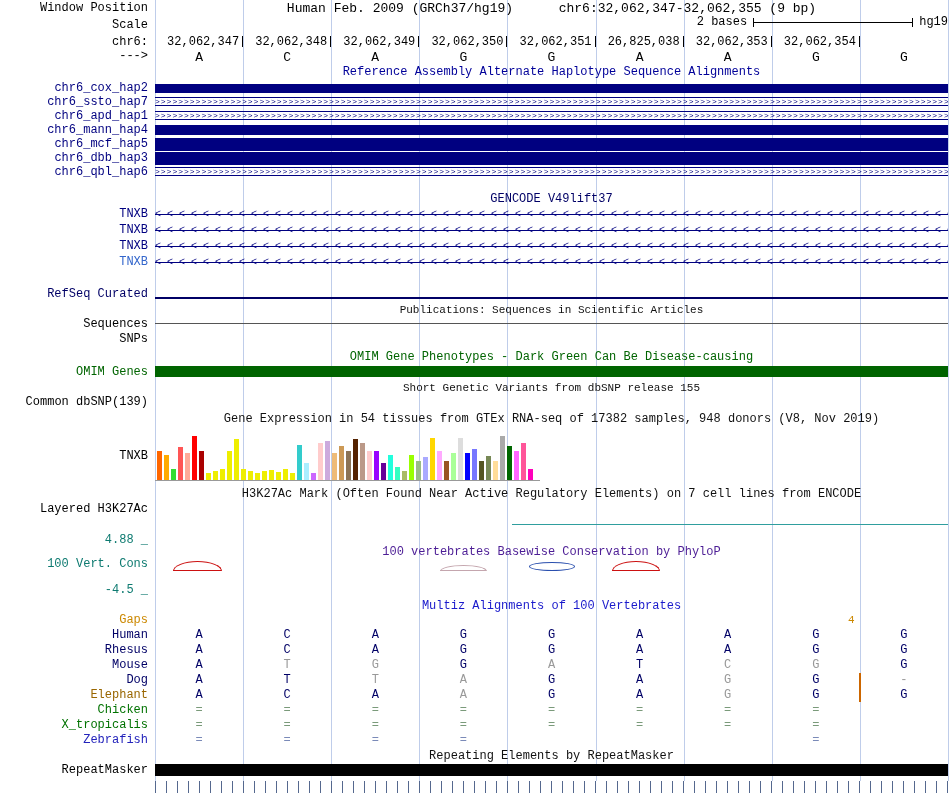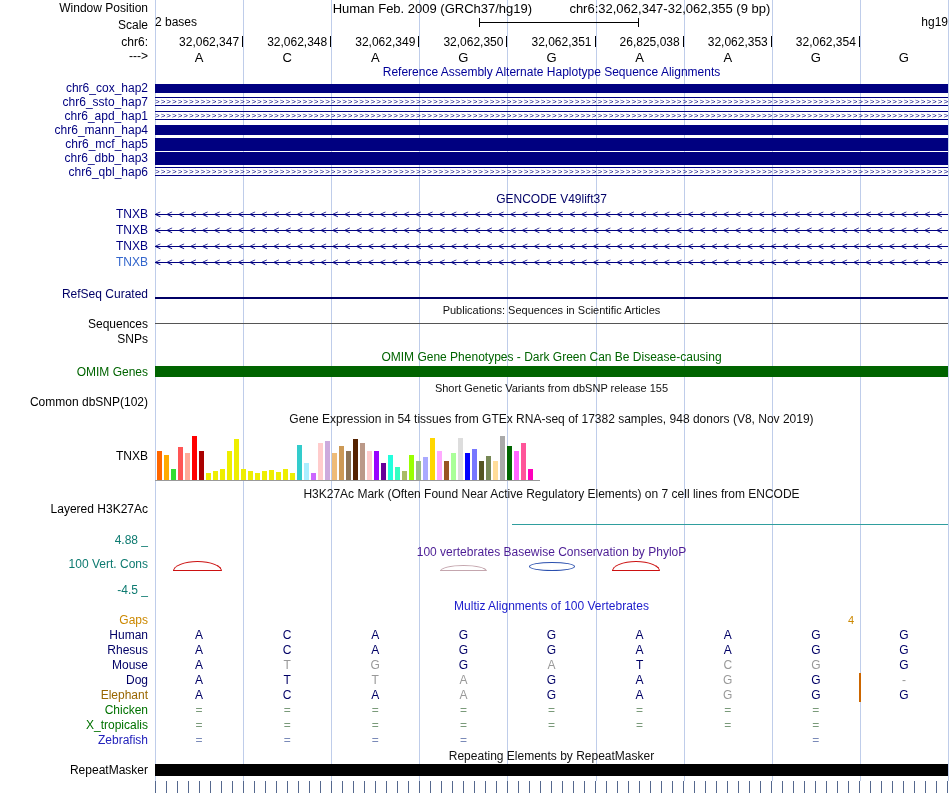--- a/index.html
+++ b/index.html
@@ -1,33 +1,33 @@
 <!DOCTYPE html>
 <html><head>
 <meta charset="utf-8">
 <style>
   *{box-sizing:border-box}
   body{margin:0;background:#fff}
   #page{position:relative;width:950px;height:794px;background:#fff;overflow:hidden;
-        font-family:Liberation Sans, sans-serif;color:#000}
+        font-family:Liberation Mono, monospace;color:#000}
   .vline{position:absolute;top:0;height:781px;width:1px;background:#bfcdea}
   .ll{position:absolute;left:0;width:151px;text-align:right;font-size:12px;line-height:13px;
       white-space:nowrap;padding-right:3px;color:#000}
   .ct{position:absolute;left:155px;width:793px;text-align:center;font-size:12px;line-height:13px;white-space:nowrap}
   .t11{font-size:11px}
   .bar{position:absolute;left:155px;width:793px}
   .rnum{position:absolute;top:35px;width:90px;text-align:right;font-size:12px;color:#000;white-space:nowrap}
   .rtick{position:absolute;top:36px;width:1px;height:11px;background:#000}
   .bcell{position:absolute;top:50px;text-align:center;font-size:13px;color:#000}
   .chev{position:absolute;left:155px;width:793px;height:9px;color:#000080;overflow:hidden;
         border-top:1px solid #000080;border-bottom:1px solid #000080;font-size:8px;line-height:7px;letter-spacing:1px}
   .intron{position:absolute;left:155px;width:793px;height:13px;color:#000080;overflow:hidden;
         font-size:10px;line-height:13px;letter-spacing:6px;
         background:linear-gradient(#000080,#000080) 0 50%/100% 1px no-repeat}
-  .scalerow{display:flex;align-items:center;justify-content:space-between;gap:6px}
+  .scalerow{display:flex;align-items:center;justify-content:flex-end;gap:6px}
   .scalebar{display:inline-block;width:160px;height:9px;border-left:1px solid #000;border-right:1px solid #000;
         background:linear-gradient(#000,#000) center/100% 1px no-repeat}
   #gtex{position:absolute;left:155px;top:432px;width:793px;height:49px}
   .gbar{position:absolute;bottom:0;width:5px}
   .mcell{position:absolute;text-align:center;font-size:12px;line-height:13px}
   .arc{position:absolute;border:1px solid #cc1111;border-radius:50% 50% 0 0/100% 100% 0 0;border-bottom:1px solid #cc1111}
   .lens{position:absolute;border:1px solid #2a4fae;border-radius:50%}
   #bottom-ticks{position:absolute;left:155px;top:781px;width:793px;height:12px;
         background:repeating-linear-gradient(90deg,#55688e 0 1px,transparent 1px 11px)}
 </style>
@@ -128,21 +128,21 @@
   <div class="ct t11" style="top:304px;color:#111">Publications: Sequences in Scientific Articles</div>
   <div class="ll" style="top:318px">Sequences</div>
   <div class="bar" style="top:323px;height:1px;background:#555"></div>
   <div class="ll" style="top:333px">SNPs</div>
 
   <div class="ct" style="top:351px;color:#006400">OMIM Gene Phenotypes - Dark Green Can Be Disease-causing</div>
   <div class="ll" style="top:366px;color:#006400">OMIM Genes</div>
   <div class="bar" style="top:366px;height:11px;background:#006400"></div>
 
   <div class="ct t11" style="top:382px;color:#111">Short Genetic Variants from dbSNP release 155</div>
-  <div class="ll" style="top:396px">Common dbSNP(102)</div>
+  <div class="ll" style="top:396px">Common dbSNP(139)</div>
 
   <div class="ct" style="top:413px;color:#111">Gene Expression in 54 tissues from GTEx RNA-seq of 17382 samples, 948 donors (V8, Nov 2019)</div>
   <div class="ll" style="top:450px">TNXB</div>
   <div id="gtex">
       <div class="gbar" style="left: 2px; height: 30px; background: rgb(255, 102, 0);"></div>
       <div class="gbar" style="left: 9px; height: 26px; background: rgb(255, 170, 0);"></div>
       <div class="gbar" style="left: 16px; height: 12px; background: rgb(51, 221, 51);"></div>
       <div class="gbar" style="left: 23px; height: 34px; background: rgb(255, 85, 85);"></div>
       <div class="gbar" style="left: 30px; height: 28px; background: rgb(255, 170, 153);"></div>
       <div class="gbar" style="left: 37px; height: 45px; background: rgb(255, 0, 0);"></div>

